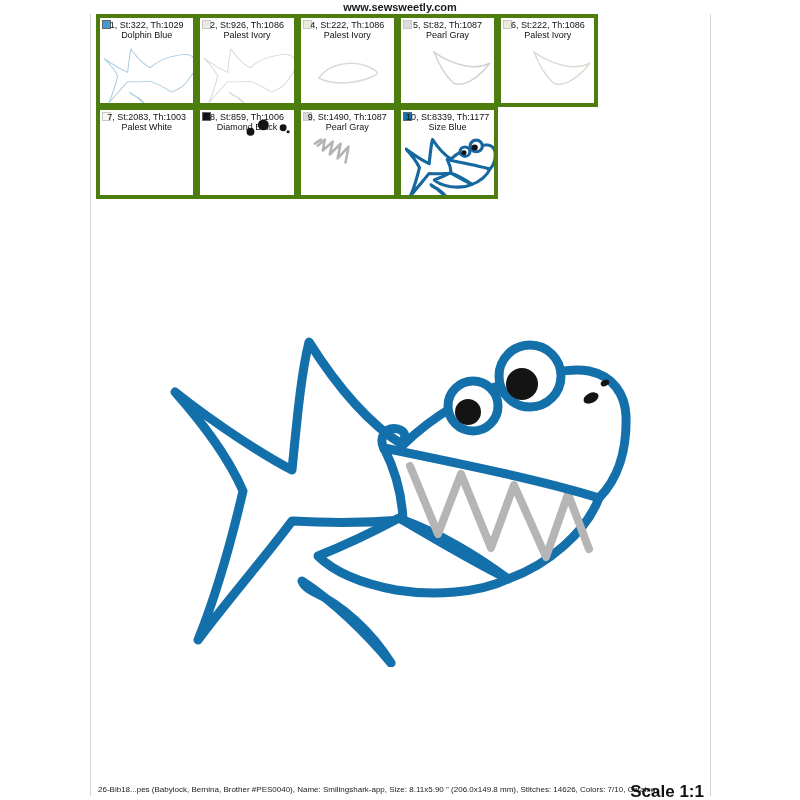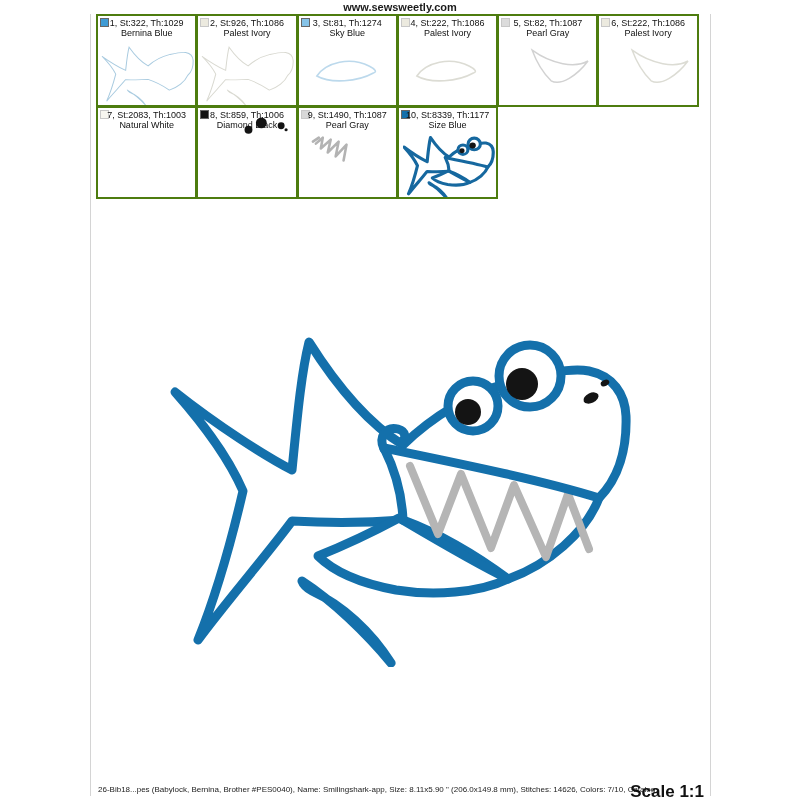--- a/index.html
+++ b/index.html
@@ -11,21 +11,21 @@
   .page-edge.left  { left: 90px; }
   .page-edge.right { left: 710px; }
 
   .site-header { position: absolute; top: 1px; left: 0; width: 100%;
     text-align: center; font-size: 11px; font-weight: bold; color: #1a1a1a; }
 
   .steps-grid { position: absolute; left: 96px; top: 14px; width: 609px; }
   .grid-row { display: flex; }
   .grid-row.row2 { margin-top: -1px; }
   .cell { position: relative; width: 101.3px; height: 93px; background: #fff;
-    border: 2px solid #4d7c0f; margin-left: -1px; overflow: hidden; }
+    border: 4px solid #4d7c0f; margin-left: -1px; overflow: hidden; }
   .cell:first-child { margin-left: 0; }
   .swatch { position: absolute; left: 2px; top: 2px; width: 9px; height: 9px;
     border: 1px solid #666; }
   .swatch.light { border-color: #c8c8c8; }
   .cell-text { position: absolute; top: 2px; left: 0; width: 100%;
     font-size: 9px; line-height: 1.12; color: #111; text-align: center; }
   .thumb { position: absolute; }
   .thumb-shark   { left: 3px; top: 24px; }
   .thumb-fin     { left: 12px; top: 38px; }
   .thumb-mouth   { left: 26px; top: 26px; }
@@ -62,50 +62,40 @@
 
   <div class="site-header">www.sewsweetly.com</div>
 
   <div class="steps-grid">
     <div class="grid-row row1">
 
       <div class="cell">
         <div class="swatch" style="background: rgb(63, 155, 212);"></div>
         <div class="cell-text">
           <div>1, St:322, Th:1029</div>
-          <div>Bernina Blue</div>
+          <div>Dolphin Blue</div>
         </div>
         <svg class="thumb thumb-shark" width="95" height="66" viewBox="0 0 470 365" preserveAspectRatio="none" fill="none" stroke-width="5" style="stroke: rgb(169, 203, 224);">
           <use href="#shark-body-path"></use>
             <use href="#shark-sliver-path"></use>
         </svg>
       </div>
 
       <div class="cell">
         <div class="swatch light" style="background: rgb(236, 234, 223);"></div>
         <div class="cell-text">
           <div>2, St:926, Th:1086</div>
           <div>Palest Ivory</div>
         </div>
         <svg class="thumb thumb-shark" width="95" height="66" viewBox="0 0 470 365" preserveAspectRatio="none" fill="none" stroke-width="5" style="stroke: rgb(217, 217, 209);">
           <use href="#shark-body-path"></use>
             <use href="#shark-sliver-path"></use>
         </svg>
       </div>
 
-      <div class="cell">
-        <div class="swatch" style="background: rgb(133, 195, 232);"></div>
-        <div class="cell-text">
-          <div>3, St:81, Th:1274</div>
-          <div>Sky Blue</div>
-        </div>
-        <svg class="thumb thumb-fin" width="78" height="40" viewBox="0 0 80 40" fill="none" stroke-width="1.6" style="stroke: rgb(188, 217, 236);">
-          <path d="M 6 22 C 16 8, 40 2, 60 12 C 66 15, 68 18, 64 19 C 48 28, 20 30, 6 22 Z"></path>
-        </svg>
-      </div>
 
       <div class="cell">
         <div class="swatch light" style="background: rgb(236, 234, 223);"></div>
         <div class="cell-text">
           <div>4, St:222, Th:1086</div>
           <div>Palest Ivory</div>
         </div>
         <svg class="thumb thumb-fin" width="78" height="40" viewBox="0 0 80 40" fill="none" stroke-width="1.6" style="stroke: rgb(220, 220, 212);">
           <path d="M 6 22 C 16 8, 40 2, 60 12 C 66 15, 68 18, 64 19 C 48 28, 20 30, 6 22 Z"></path>
         </svg>
@@ -133,21 +123,21 @@
         </svg>
       </div>
 
     </div>
     <div class="grid-row row2">
 
       <div class="cell">
         <div class="swatch light" style="background: rgb(247, 246, 240);"></div>
         <div class="cell-text">
           <div>7, St:2083, Th:1003</div>
-          <div>Natural White</div>
+          <div>Palest White</div>
         </div>
       </div>
 
       <div class="cell">
         <div class="swatch" style="background: rgb(20, 20, 20);"></div>
         <div class="cell-text">
           <div>8, St:859, Th:1006</div>
           <div>Diamond Black</div>
         </div>
         <svg class="thumb thumb-cellfit" width="100" height="92" viewBox="0 0 101 93" style="fill: rgb(20, 20, 20);">

